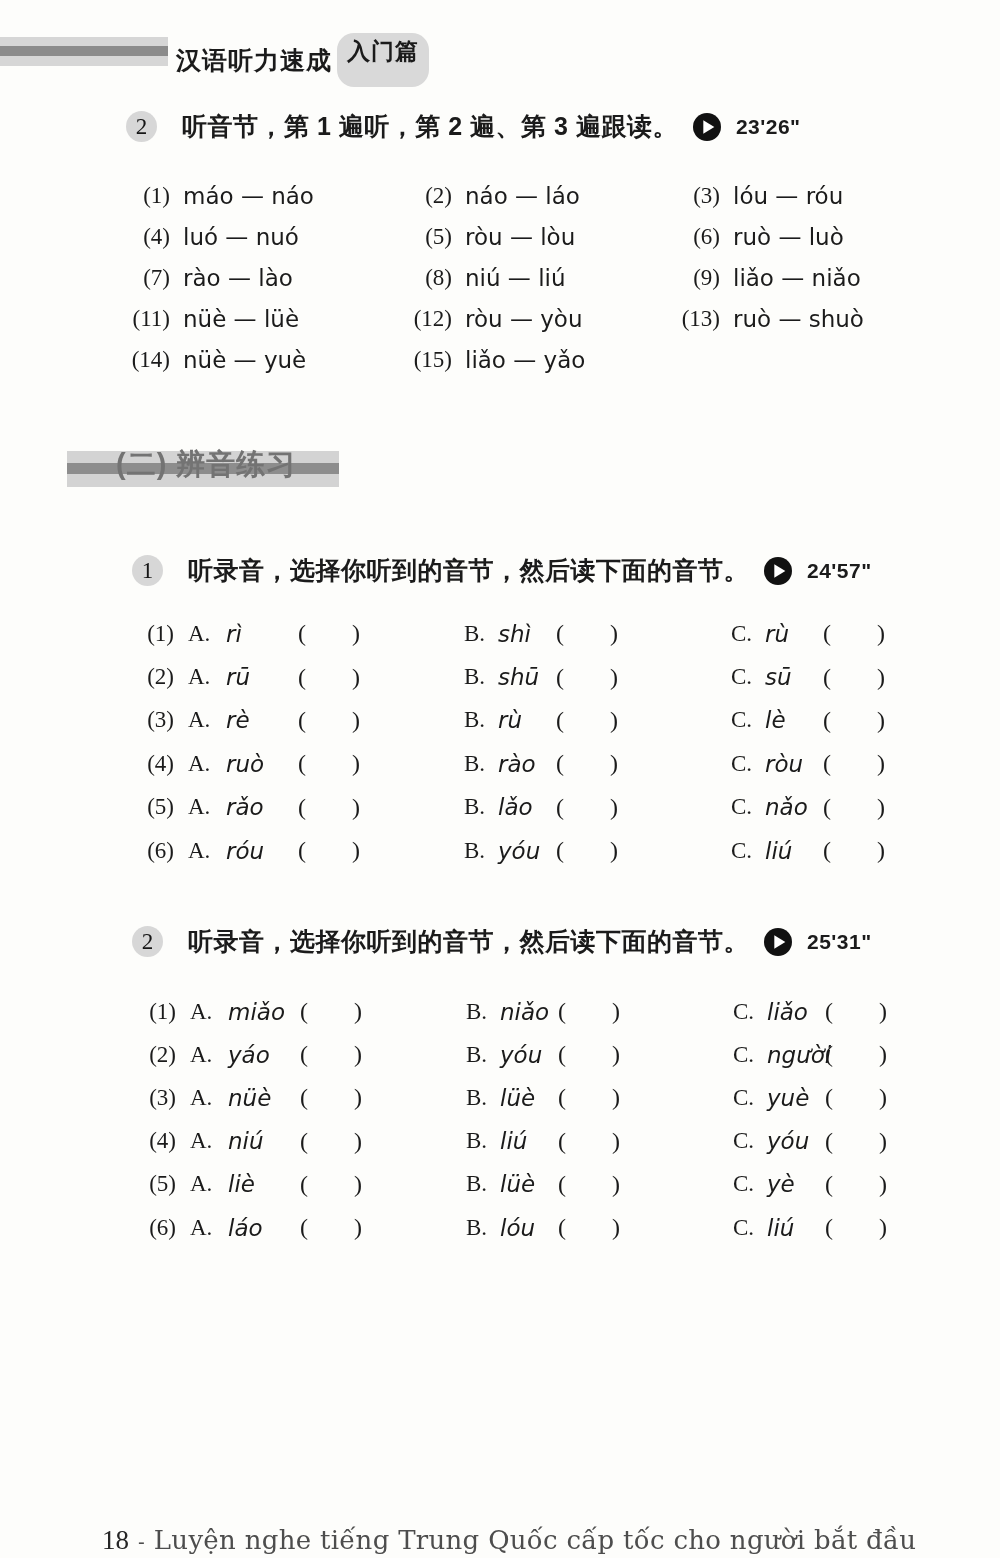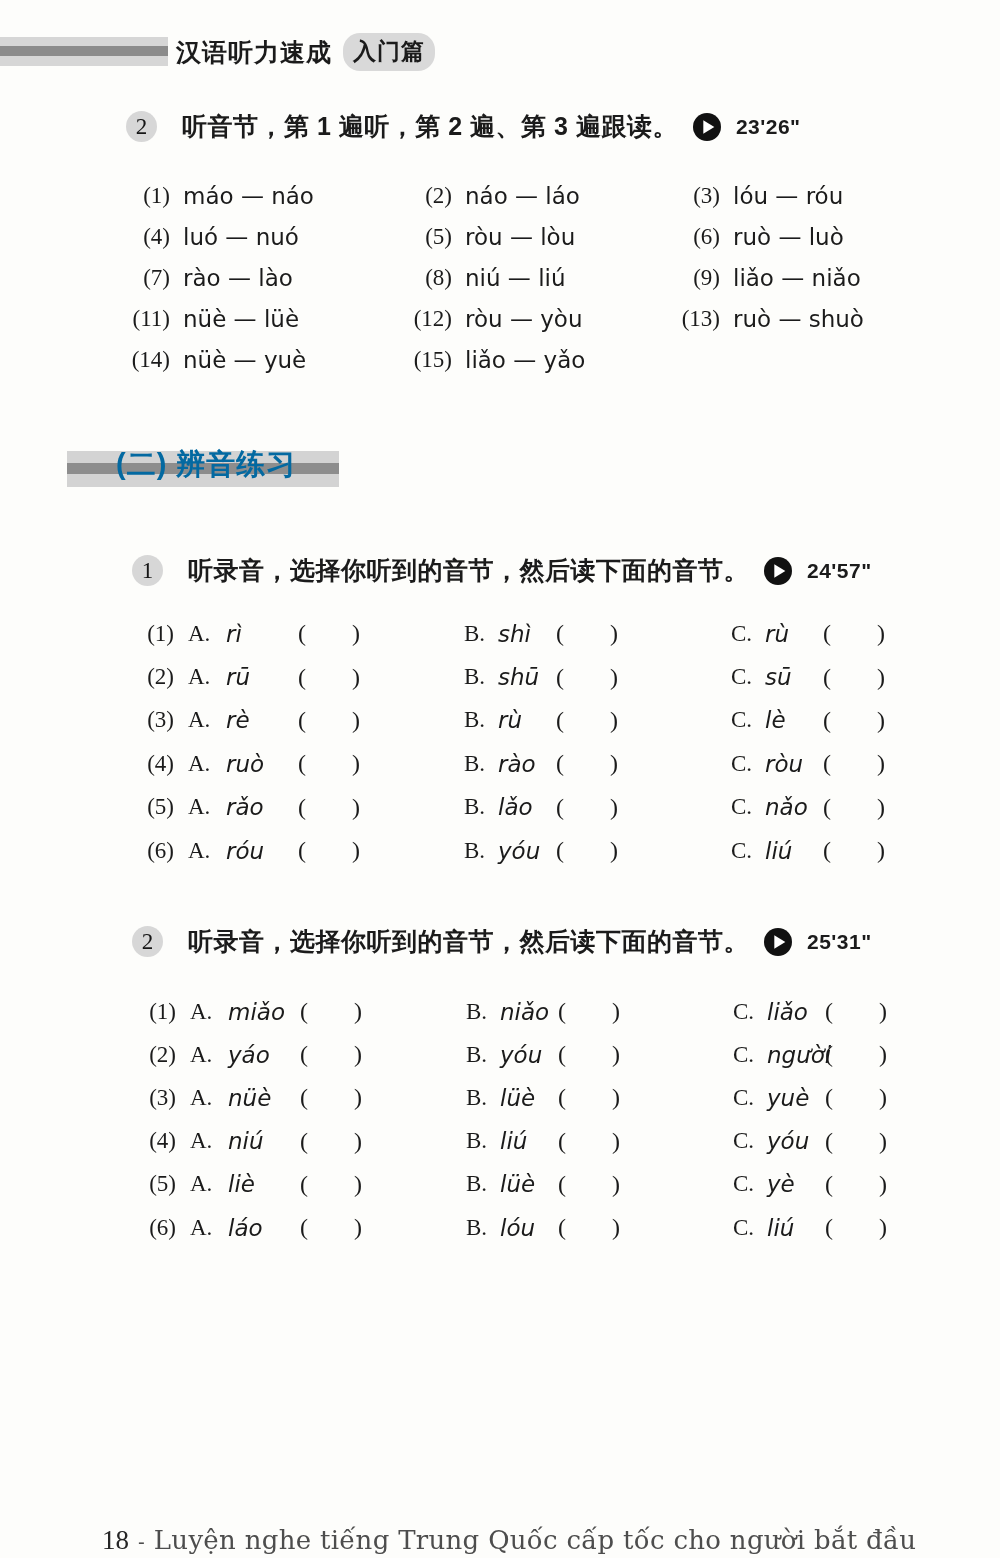--- a/index.html
+++ b/index.html
@@ -18,26 +18,26 @@
   #header-rule {
     top:37px; left:0; width:168px; height:29px;
     background:#d6d6d6;
   }
   #header-rule::after{
     content:""; position:absolute; left:0; right:0; top:9px; height:10px;
     background:#8b8b8b;
   }
   #header-text{
     top:33px; left:176px;
-    display:flex; align-items:center; gap:11px;
+    display:flex; align-items:center; gap:5px;
     font-family:"Liberation Sans", sans-serif;
     font-weight:bold; font-size:25px; letter-spacing:1px;
   }
   .volume-badge{
-    background:#d9d9d9; border-radius:17px; padding:3px 10px 4px;
+    background:#d9d9d9; border-radius:17px; padding:3px 10px 20px;
     font-size:23px;
   }
 
   
   .ex-heading{ display:flex; align-items:center; gap:14px; }
   .num-badge{
     width:31px; height:31px; border-radius:50%;
     background:#d7d7d7; flex:0 0 auto;
     display:flex; align-items:center; justify-content:center;
     font-family:"Liberation Serif", serif; font-size:23px; color:#161616;
@@ -74,21 +74,21 @@
     top:451px; left:67px; width:272px; height:36px;
     background:#d3d3d3;
   }
   #section-bar::after{
     content:""; position:absolute; left:0; right:0; top:12px; height:11px;
     background:#8d8d8d;
   }
   #section-title{
     top:445px; left:116px;
     font-family:"Liberation Sans", sans-serif;
-    font-weight:bold; font-size:29px; letter-spacing:1px; color:#0369a1;
+    font-weight:bold; font-size:29px; letter-spacing:1px; color:#737373;
     white-space:nowrap;
   }
 
   
   .choice-grid{ display:grid; grid-auto-rows:43.4px; }
   #disc1-rows{ top:612px; left:130px; }
   #disc2-rows{ top:990px; left:132px; grid-auto-rows:43.2px; }
   .crow{ display:flex; align-items:center; font-size:23px; }
   .rnum{
     width:44px; text-align:right;

